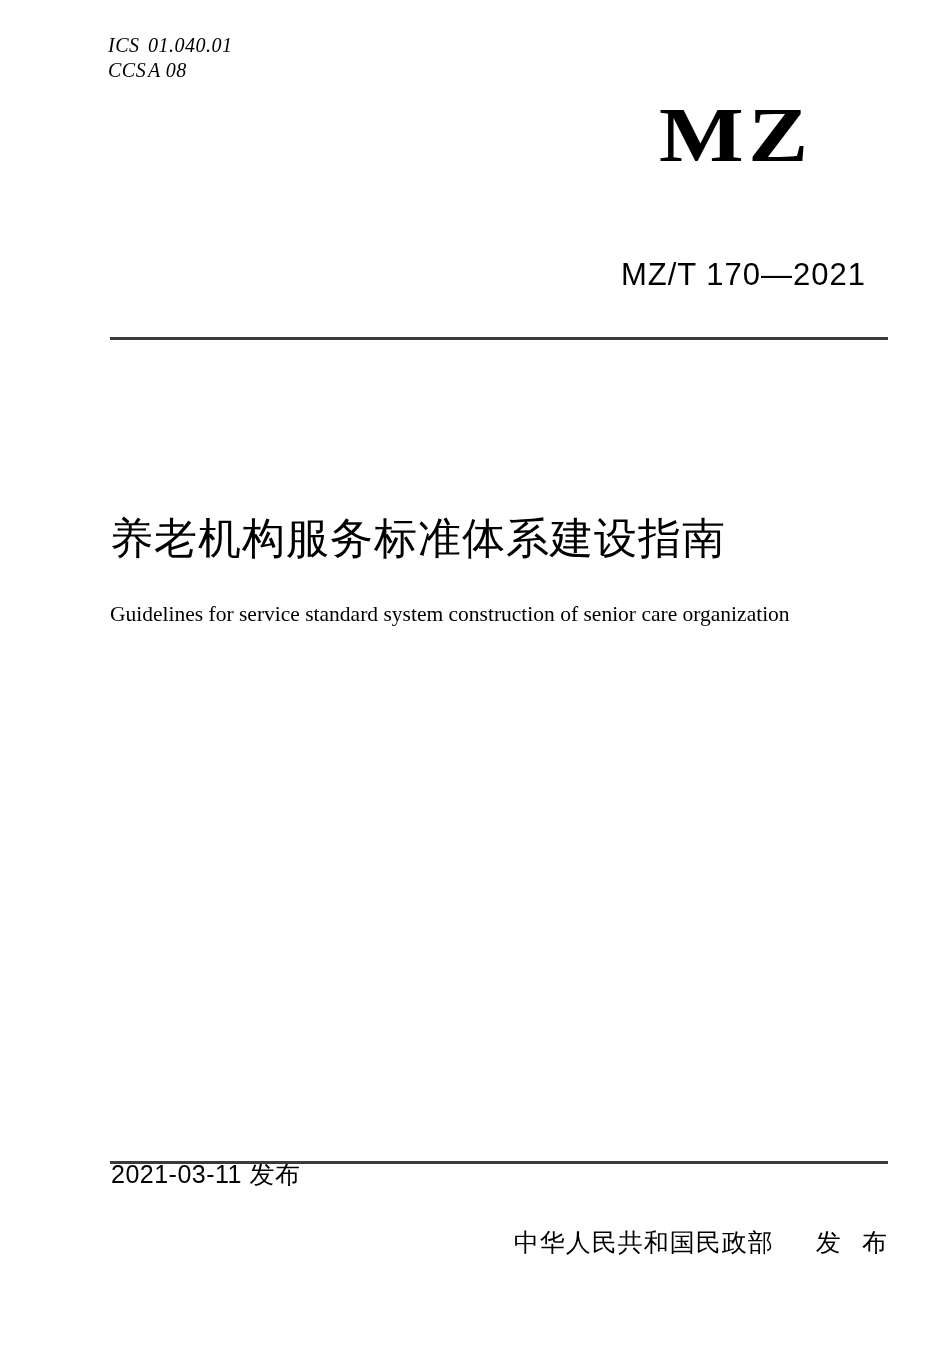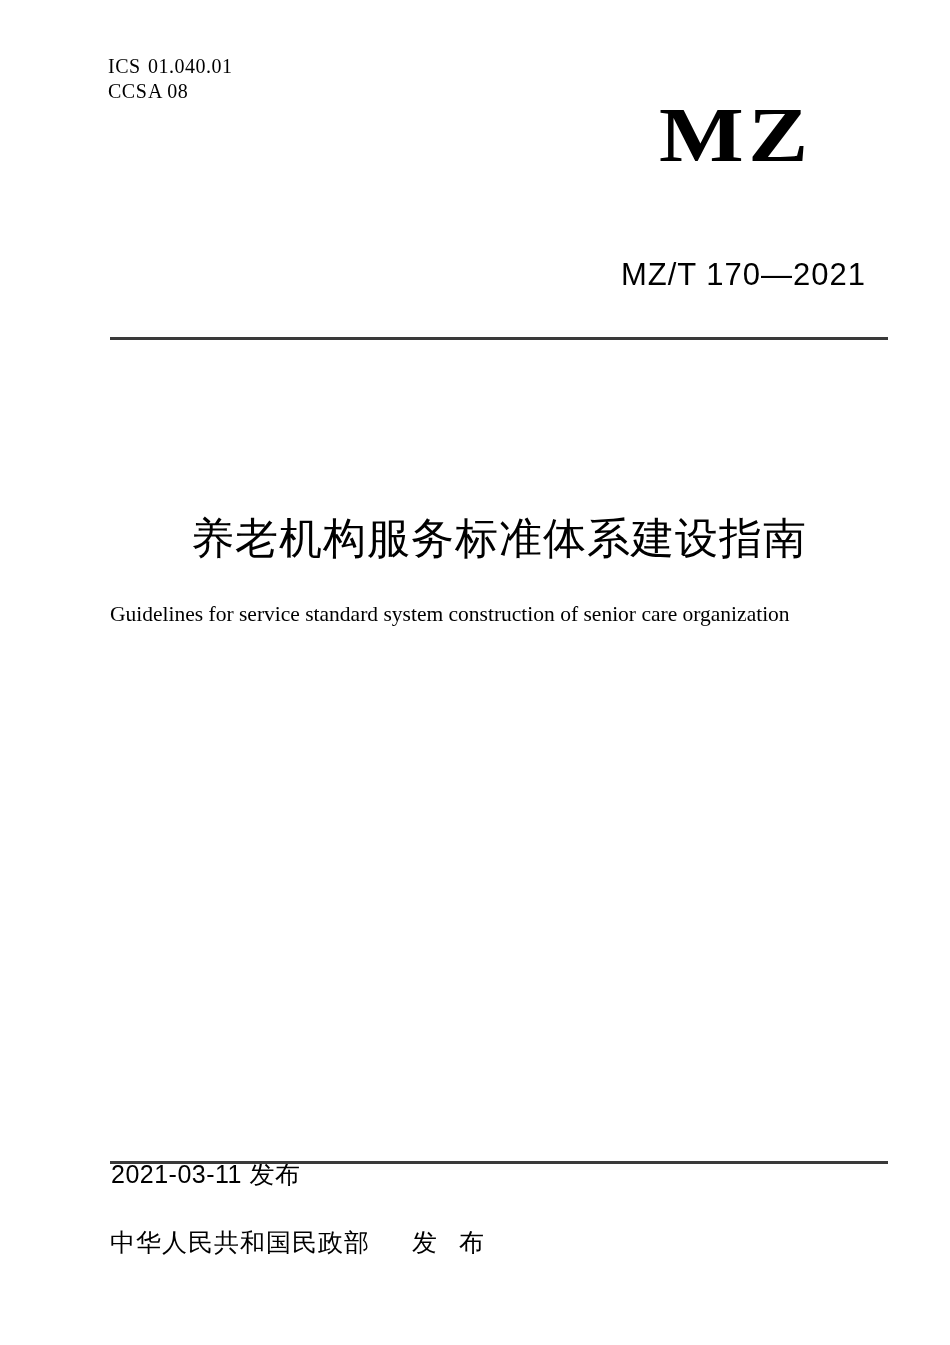--- a/index.html
+++ b/index.html
@@ -14,25 +14,26 @@
     background: #ffffff;
     color: #000000;
     font-family: "Liberation Sans", "DejaVu Sans", sans-serif;
     overflow: hidden;
   }
 
   
   .ics-block {
     position: absolute;
     left: 108px;
-    top: 54px;
+    top: 33px;
     font-family: "Liberation Serif", "DejaVu Serif", serif;
     font-size: 20px;
     line-height: 25px;
     letter-spacing: 0.5px;
+    font-style: italic;
   }
   .ics-block .label {
     display: inline-block;
     width: 40px;
   }
 
   
   .logo {
     position: absolute;
     top: 96px;
@@ -79,21 +80,20 @@
   }
   .rule-top { top: 337px; }
   .rule-bottom { top: 1161px; }
 
   
   .title-zh {
     position: absolute;
     left: 110px;
     top: 513px;
     width: 778px;
-    text-align: center;
     font-size: 43px;
     letter-spacing: 1px;
     line-height: 1.2;
   }
 
   
   .title-en {
     position: absolute;
     left: 110px;
     top: 601px;
@@ -118,26 +118,27 @@
     margin-top: 28px;
   }
 
   
   .publisher-row {
     position: absolute;
     left: 110px;
     top: 1226px;
     width: 778px;
     display: flex;
-    justify-content: flex-start;
+    justify-content: flex-end;
     align-items: baseline;
     gap: 42px;
     font-size: 25px;
     letter-spacing: 1px;
     white-space: nowrap;
+    font-family: Liberation Serif, serif;
   }
   .publisher-row .publish-action {
     word-spacing: 13px;
   }
 </style>
 </head>
 <body>
 
 <div class="page">
 

